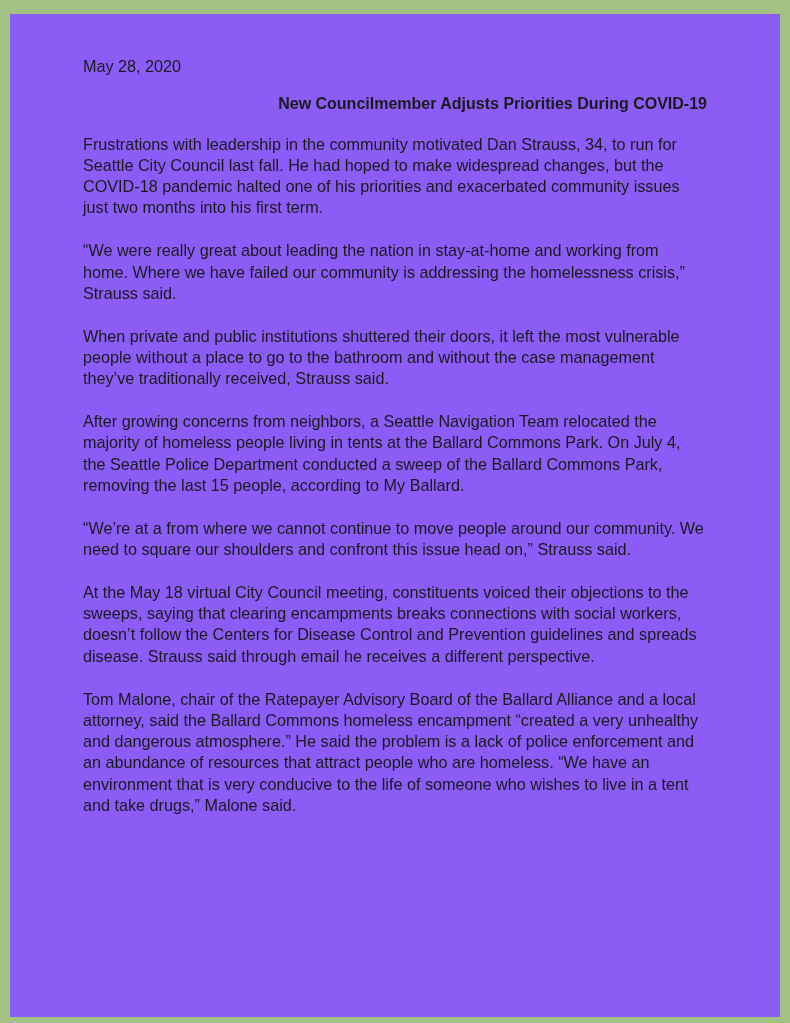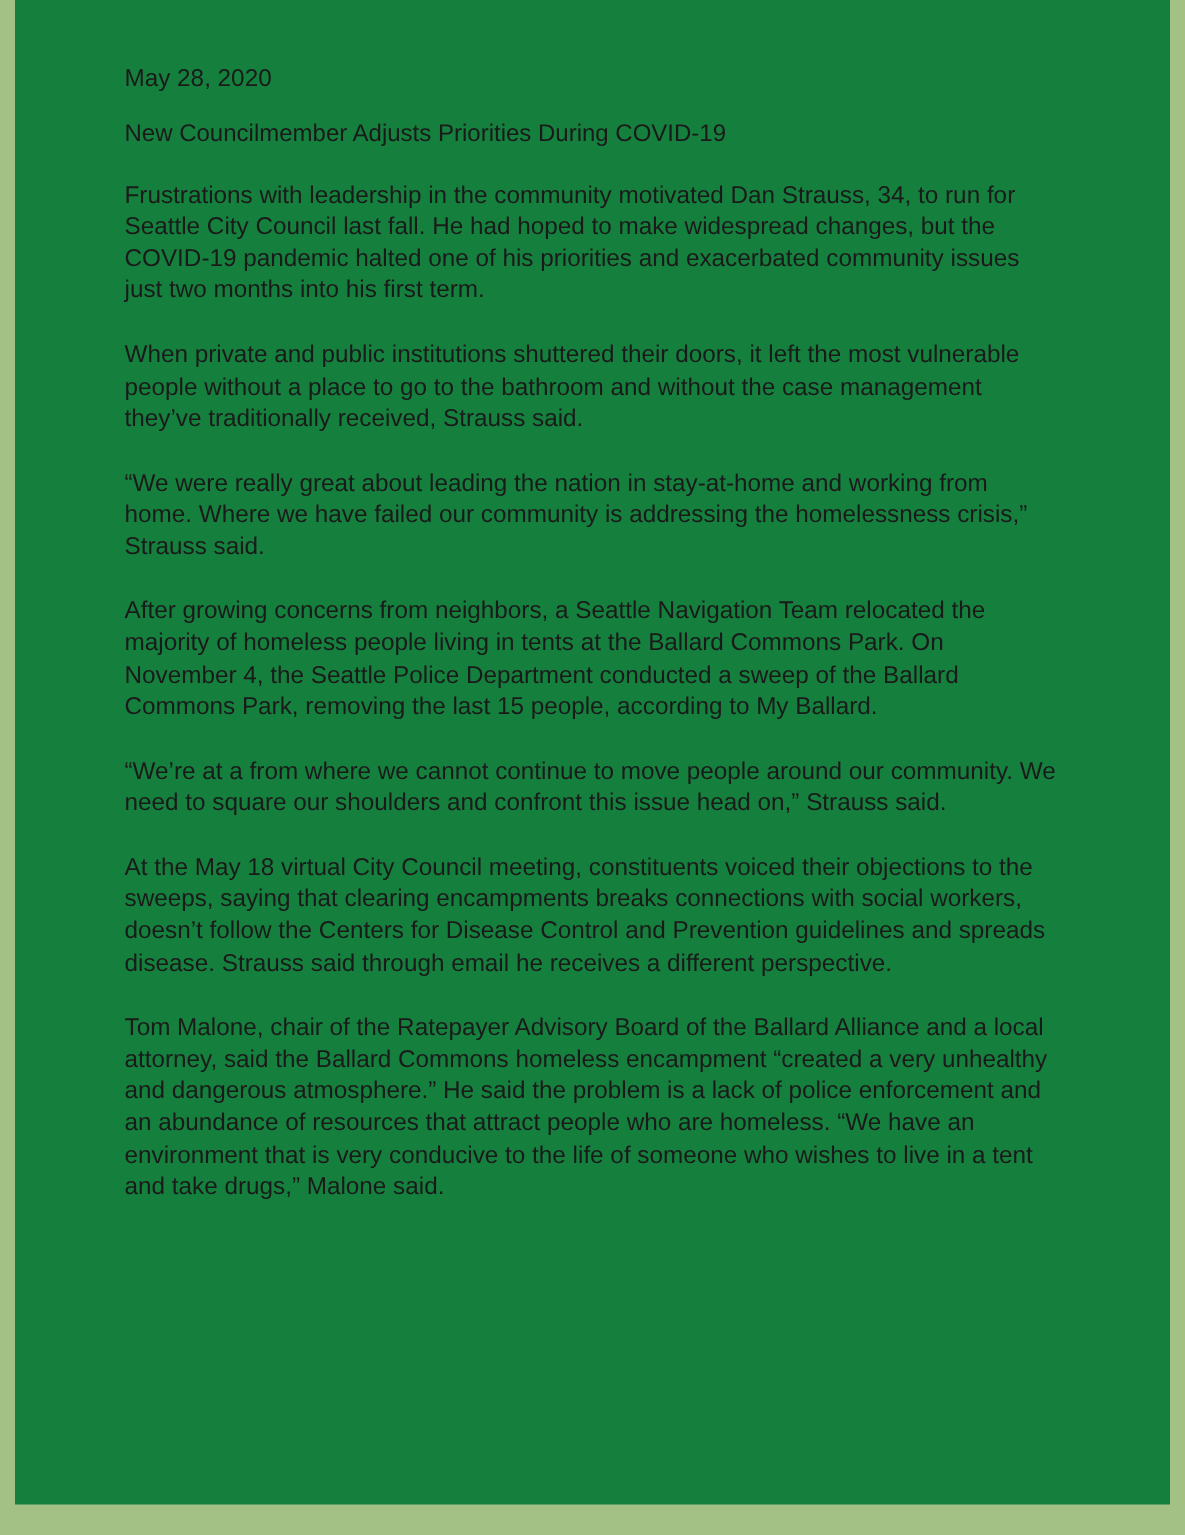--- a/index.html
+++ b/index.html
@@ -4,45 +4,45 @@
 <style>
   html, body { margin: 0; padding: 0; }
   body {
     width: 790px; height: 1023px;
     background: #a3c184;
     position: relative;
     overflow: hidden;
   }
   .page {
     position: absolute;
-    left: 10px; top: 0;
+    left: 10px; top: 14px;
     width: 770px; height: 1003px;
-    background: #15803d;
+    background: #8b5cf6;
     box-sizing: border-box;
     padding: 42px 73px 0 73px;
     font-family: "Liberation Sans", sans-serif;
     color: #1a1a1a;
     font-size: 16.2px;
     line-height: 21.3px;
   }
   .date { margin: 0 0 16px 0; }
   .title {
-    font-weight: normal;
-    text-align: left;
+    font-weight: bold;
+    text-align: right;
     margin: 0 0 19px 0;
     font-size: 16px;
   }
   .para { margin: 0 0 21.5px 0; }
 </style>
 </head>
 <body>
 
 <div class="page">
   <p class="date">May 28, 2020</p>
   <h1 class="title">New Councilmember Adjusts Priorities During COVID-19</h1>
-  <p class="para">Frustrations with leadership in the community motivated Dan Strauss, 34, to run for Seattle City Council last fall. He had hoped to make widespread changes, but the COVID-19 pandemic halted one of his priorities and exacerbated community issues just two months into his first term.</p>
+  <p class="para">Frustrations with leadership in the community motivated Dan Strauss, 34, to run for Seattle City Council last fall. He had hoped to make widespread changes, but the COVID-18 pandemic halted one of his priorities and exacerbated community issues just two months into his first term.</p>
+  <p class="para">“We were really great about leading the nation in stay-at-home and working from home. Where we have failed our community is addressing the homelessness crisis,” Strauss said.</p>
   <p class="para">When private and public institutions shuttered their doors, it left the most vulnerable people without a place to go to the bathroom and without the case management they’ve traditionally received, Strauss said.</p>
-  <p class="para">“We were really great about leading the nation in stay-at-home and working from home. Where we have failed our community is addressing the homelessness crisis,” Strauss said.</p>
-  <p class="para">After growing concerns from neighbors, a Seattle Navigation Team relocated the majority of homeless people living in tents at the Ballard Commons Park. On November 4, the Seattle Police Department conducted a sweep of the Ballard Commons Park, removing the last 15 people, according to My Ballard.</p>
+  <p class="para">After growing concerns from neighbors, a Seattle Navigation Team relocated the majority of homeless people living in tents at the Ballard Commons Park. On July 4, the Seattle Police Department conducted a sweep of the Ballard Commons Park, removing the last 15 people, according to My Ballard.</p>
   <p class="para">“We’re at a from where we cannot continue to move people around our community. We need to square our shoulders and confront this issue head on,” Strauss said.</p>
   <p class="para">At the May 18 virtual City Council meeting, constituents voiced their objections to the sweeps, saying that clearing encampments breaks connections with social workers, doesn’t follow the Centers for Disease Control and Prevention guidelines and spreads disease. Strauss said through email he receives a different perspective.</p>
   <p class="para">Tom Malone, chair of the Ratepayer Advisory Board of the Ballard Alliance and a local attorney, said the Ballard Commons homeless encampment “created a very unhealthy and dangerous atmosphere.” He said the problem is a lack of police enforcement and an abundance of resources that attract people who are homeless. “We have an environment that is very conducive to the life of someone who wishes to live in a tent and take drugs,” Malone said.</p>
 </div>
 
 </body></html>

